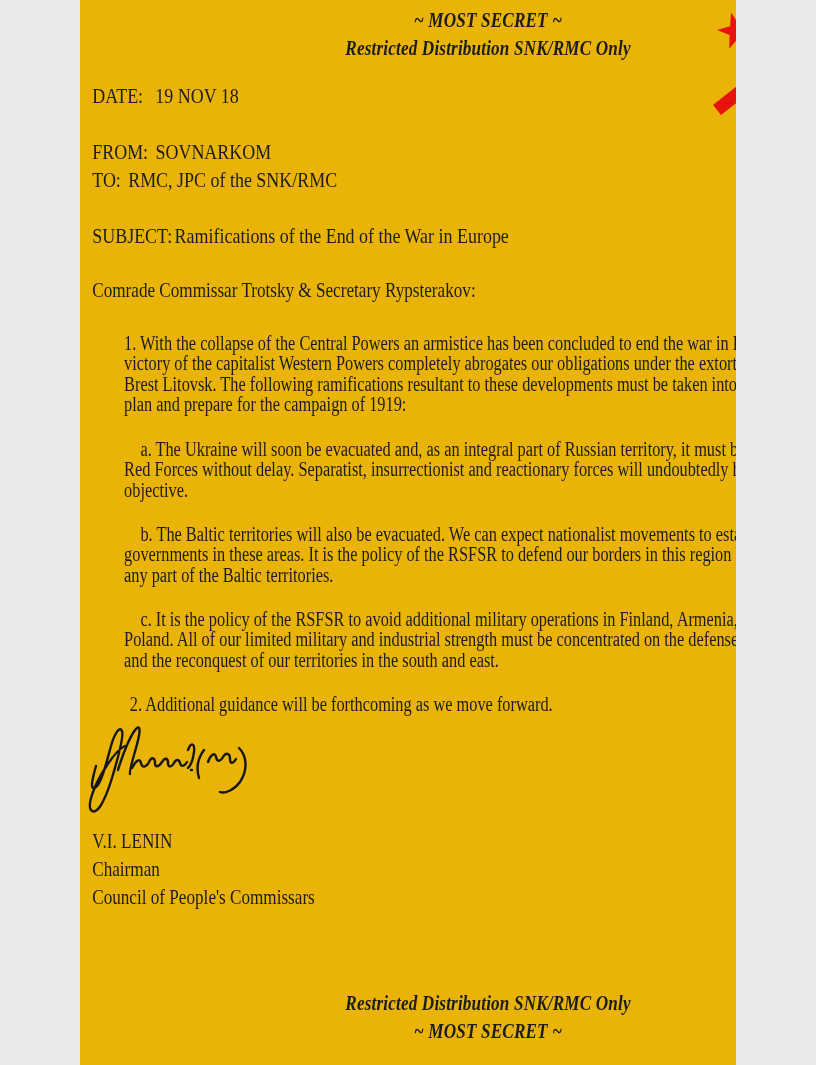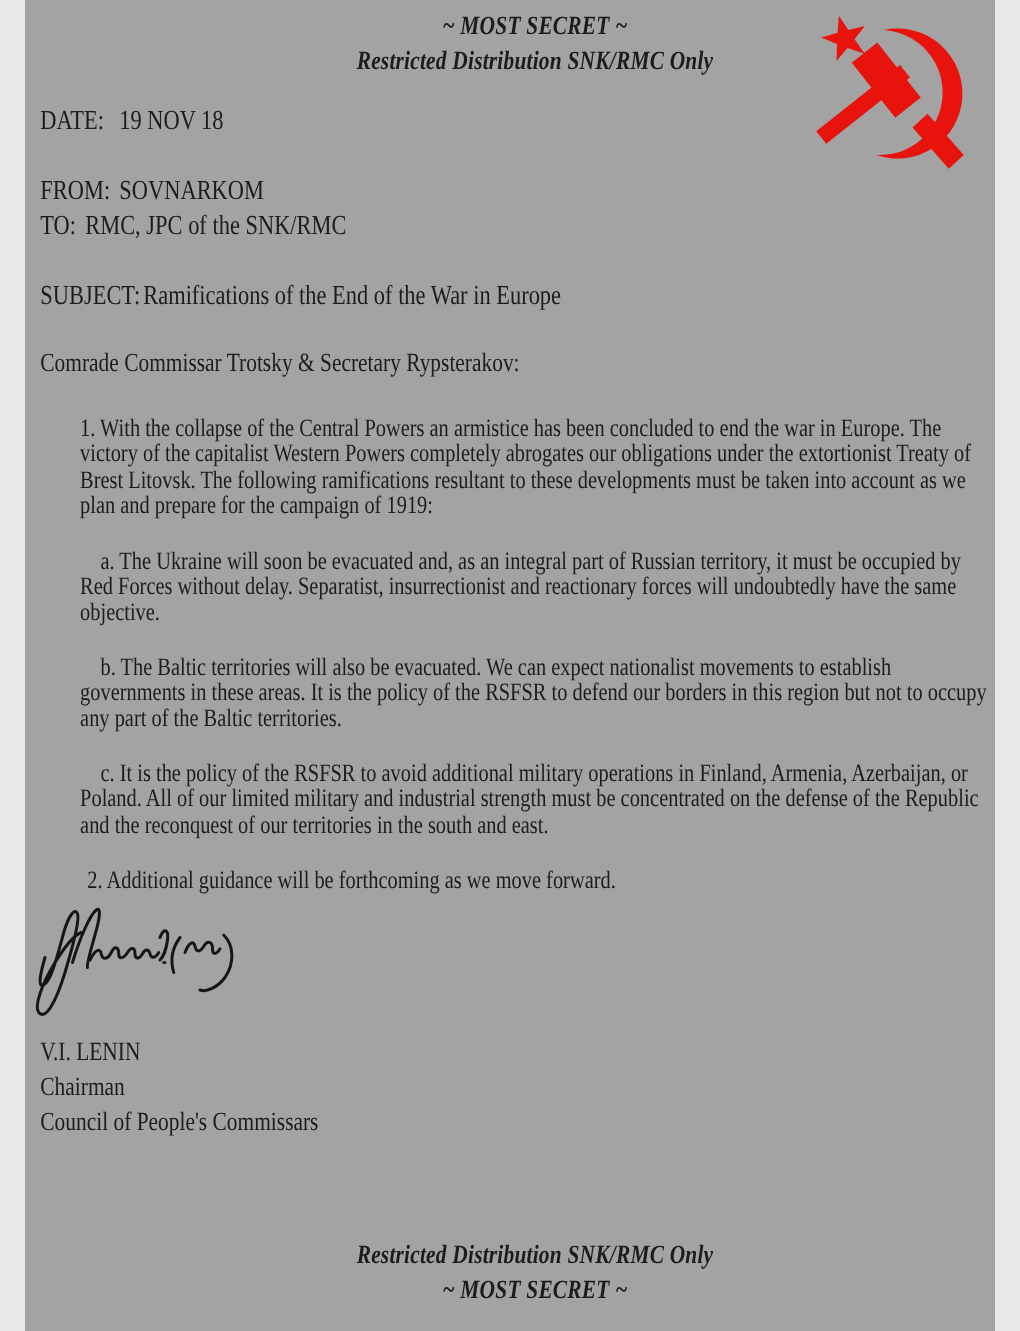--- a/index.html
+++ b/index.html
@@ -1,20 +1,20 @@
 <!DOCTYPE html>
 <html><head>
 <meta charset="utf-8">
 <style>
   html,body { margin:0; padding:0; background:#e9e9e9; }
   .page {
     position:relative;
-    width:776px; height:1065px;
+    width:656px; height:1065px;
     margin:0 auto;
-    background:#a3a3a3;
+    background:#eab308;
     overflow:hidden;
     font-family:"Liberation Serif", serif;
     color:#1c1c1c;
   }
   
   .textlayer {
     position:absolute; left:0; top:0;
     width:1000px; height:1065px;
     transform:scaleX(0.816);
     transform-origin:0 0;

